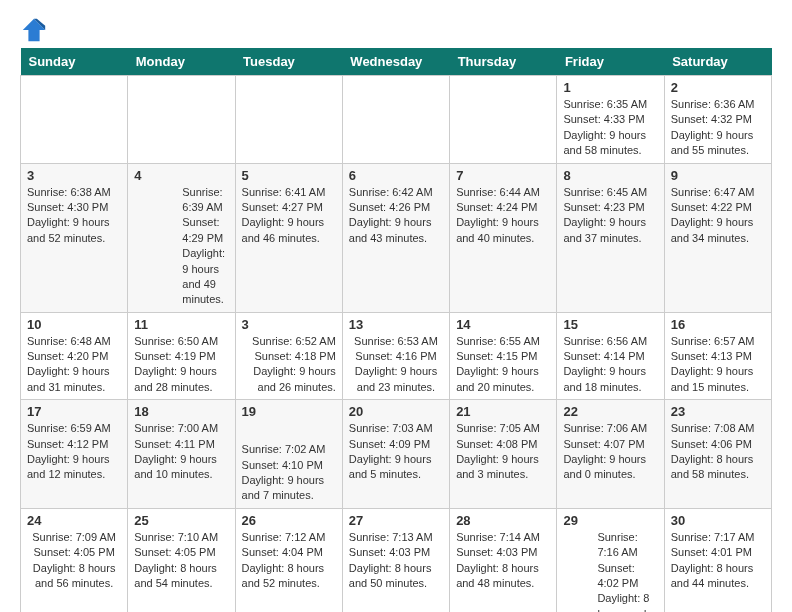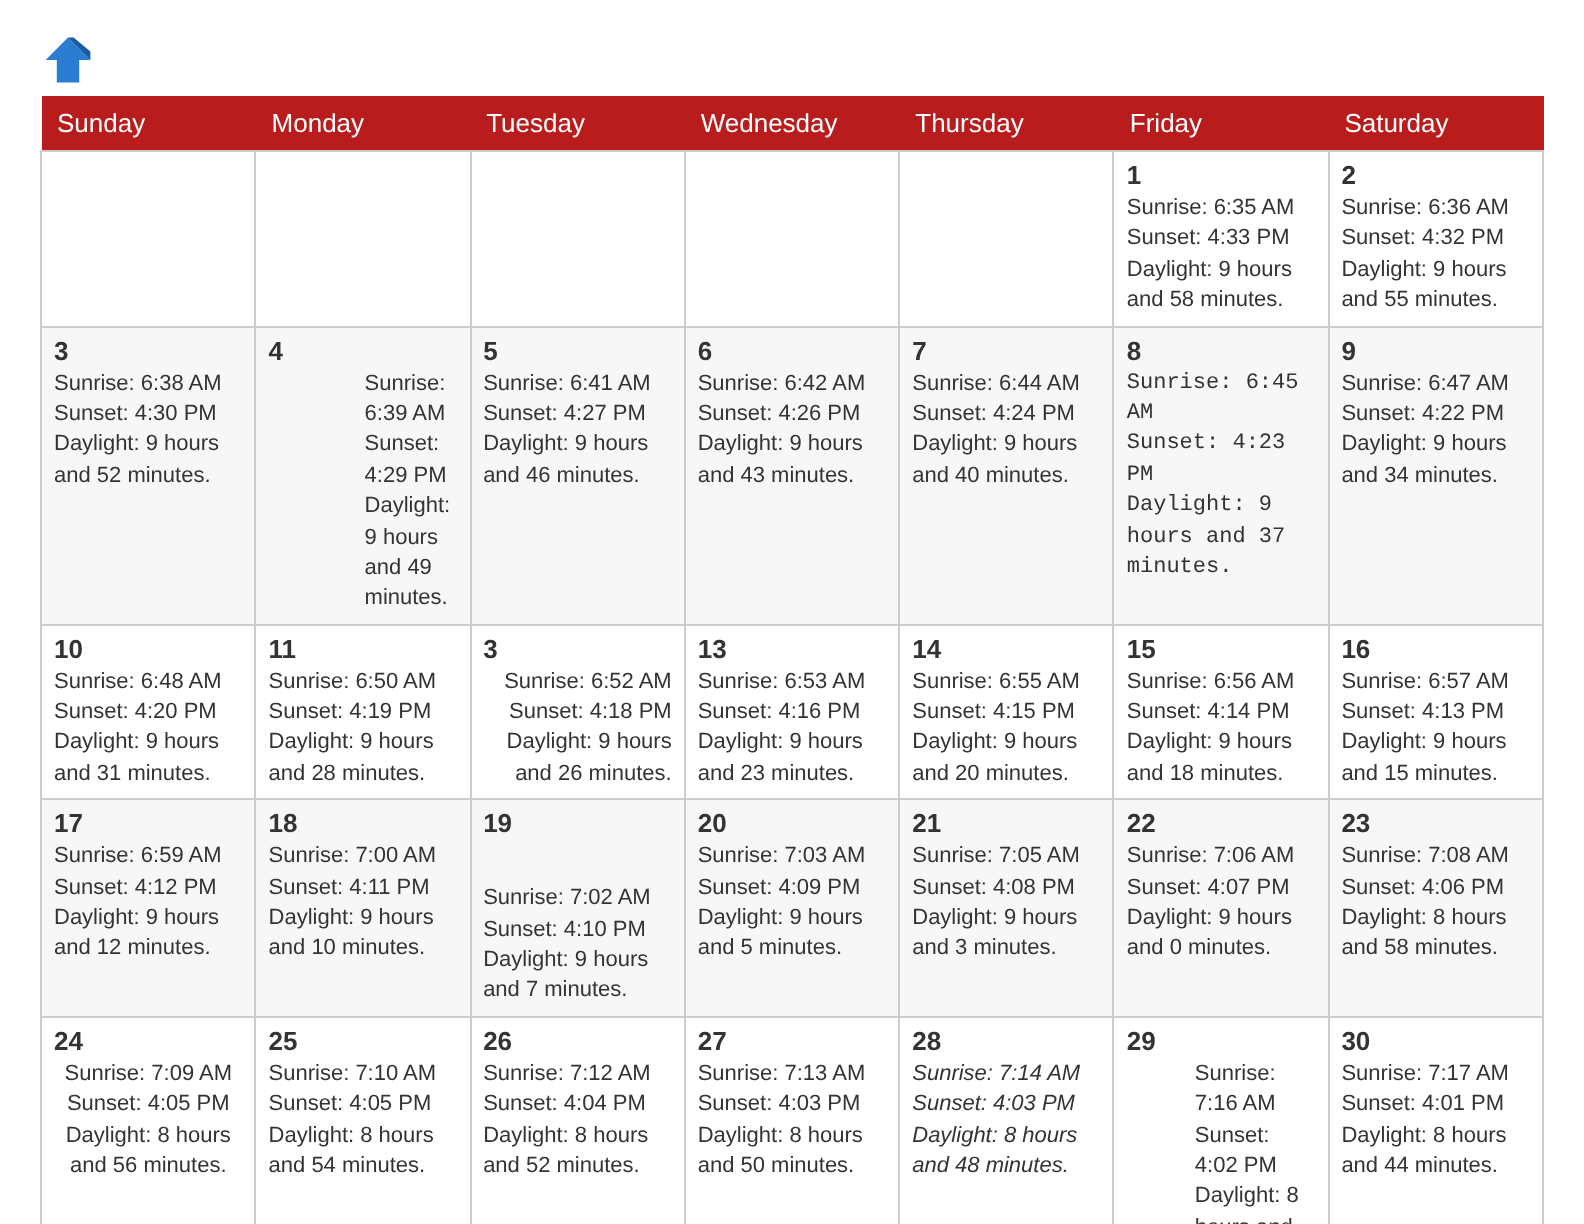--- a/index.html
+++ b/index.html
@@ -48,26 +48,26 @@
     .location {
       font-size: 15px;
       color: #333;
     }
     table {
       width: 100%;
       border-collapse: collapse;
       table-layout: fixed;
     }
     thead tr th {
-      background-color: #b91c1c;
+      background-color: #0f766e;
       color: #fff;
       text-align: left;
       padding: 6px 8px;
       font-size: 13px;
-      font-weight: normal;
+      font-weight: bold;
     }
     tbody tr td {
       border: 1px solid #ccc;
       vertical-align: top;
       padding: 4px 6px;
       font-size: 11px;
       color: #333;
       height: 80px;
       background: #fff;
     }
@@ -168,21 +168,21 @@
 Daylight: 9 hours and 43 minutes.</div>
           </td>
           <td>
             <span class="day-number">7</span>
             <div class="cell-text" style="white-space: pre-line;">Sunrise: 6:44 AM
 Sunset: 4:24 PM
 Daylight: 9 hours and 40 minutes.</div>
           </td>
           <td>
             <span class="day-number">8</span>
-            <div class="cell-text" style="white-space: pre-line; font-family: Liberation Mono, monospace;">Sunrise: 6:45 AM
+            <div class="cell-text" style="white-space: pre-line;">Sunrise: 6:45 AM
 Sunset: 4:23 PM
 Daylight: 9 hours and 37 minutes.</div>
           </td>
           <td>
             <span class="day-number">9</span>
             <div class="cell-text" style="white-space: pre-line;">Sunrise: 6:47 AM
 Sunset: 4:22 PM
 Daylight: 9 hours and 34 minutes.</div>
           </td>
         </tr>
@@ -200,21 +200,21 @@
 Daylight: 9 hours and 28 minutes.</div>
           </td>
           <td>
             <span class="day-number">3</span>
             <div class="cell-text" style="white-space: pre-line; text-align: right;">Sunrise: 6:52 AM
 Sunset: 4:18 PM
 Daylight: 9 hours and 26 minutes.</div>
           </td>
           <td>
             <span class="day-number">13</span>
-            <div class="cell-text" style="white-space: pre-line;">Sunrise: 6:53 AM
+            <div class="cell-text" style="white-space: pre-line; text-align: center;">Sunrise: 6:53 AM
 Sunset: 4:16 PM
 Daylight: 9 hours and 23 minutes.</div>
           </td>
           <td>
             <span class="day-number">14</span>
             <div class="cell-text" style="white-space: pre-line;">Sunrise: 6:55 AM
 Sunset: 4:15 PM
 Daylight: 9 hours and 20 minutes.</div>
           </td>
           <td>
@@ -294,21 +294,21 @@
 Daylight: 8 hours and 52 minutes.</div>
           </td>
           <td>
             <span class="day-number">27</span>
             <div class="cell-text" style="white-space: pre-line;">Sunrise: 7:13 AM
 Sunset: 4:03 PM
 Daylight: 8 hours and 50 minutes.</div>
           </td>
           <td>
             <span class="day-number">28</span>
-            <div class="cell-text" style="white-space: pre-line; font-style: italic;">Sunrise: 7:14 AM
+            <div class="cell-text" style="white-space: pre-line;">Sunrise: 7:14 AM
 Sunset: 4:03 PM
 Daylight: 8 hours and 48 minutes.</div>
           </td>
           <td>
             <span class="day-number">29</span>
             <div class="cell-text" style="white-space: pre-line; margin-left: 34px;">Sunrise: 7:16 AM
 Sunset: 4:02 PM
 Daylight: 8 hours and 46 minutes.</div>
           </td>
           <td>

